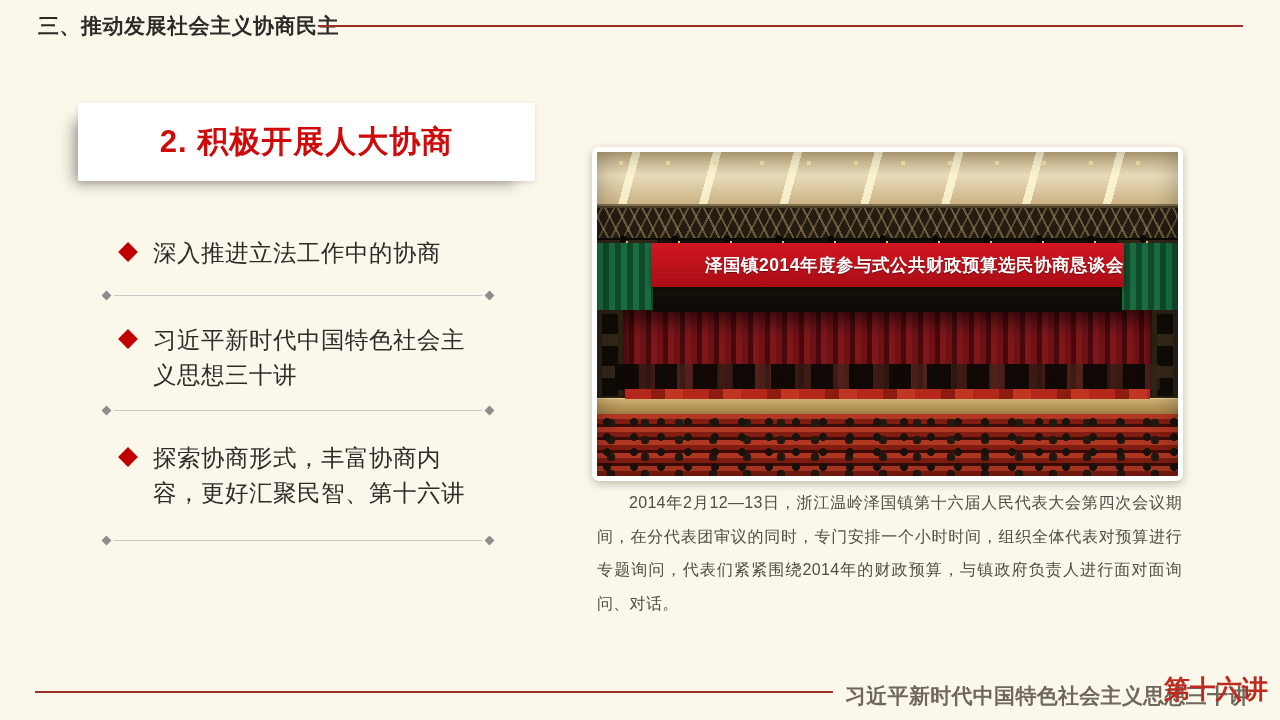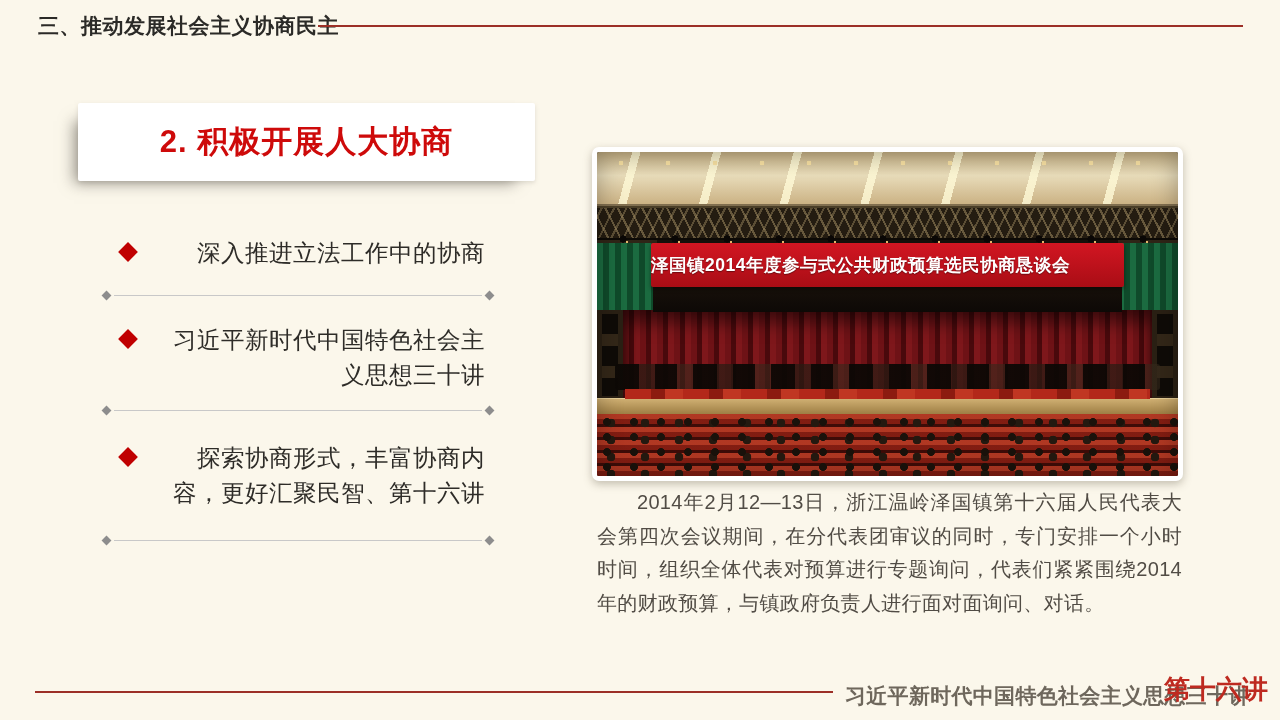--- a/index.html
+++ b/index.html
@@ -17,21 +17,21 @@
   .title-card { position:absolute; left:78px; top:103px; width:457px; height:78px; background:#FFFFFF;
                 display:flex; align-items:center; justify-content:center; border-radius:2px;
                 box-shadow:-12px 10px 14px -8px rgba(105,100,90,.65), 0 2px 4px rgba(150,145,130,.25); }
   .title-text { font-size:31px; font-weight:bold; color:#CE0A0A; letter-spacing:1px; white-space:nowrap; }
 
   
   .bullet-item { position:absolute; left:120px; width:372px; }
   .bullet-item .diamond { position:absolute; left:1px; top:9px; width:14px; height:14px;
                           background:#C00000; transform:rotate(45deg); }
   .bullet-text { display:block; margin-left:33px; width:332px; font-size:23.5px; line-height:35px;
-                 color:#2E2C28; letter-spacing:0.5px; text-align:right; }
+                 color:#2E2C28; letter-spacing:0.5px; text-align:left; }
   #bullet-1 { top:236px; }
   #bullet-2 { top:323px; }
   #bullet-3 { top:441px; }
 
   .divider { position:absolute; left:103px; width:390px; height:8px;
              background:linear-gradient(#C8C8C8,#C8C8C8) no-repeat center / calc(100% - 22px) 1px; }
   .divider::before, .divider::after { content:""; position:absolute; top:1px; width:7px; height:7px;
              background:#8D8D8D; transform:rotate(45deg); }
   .divider::before { left:0; }
   .divider::after  { right:0; }
@@ -62,21 +62,21 @@
                        radial-gradient(circle 2px at 30px 12px, #E3B66A 60%, rgba(0,0,0,0) 72%);
       background-size:52px 18px; }
 
   .ph-green-left, .ph-green-right { top:88px; width:60px; height:72px;
       background:repeating-linear-gradient(90deg,#1B6B40 0 6px,#0F4A2A 6px 12px);
       border-top:3px solid #2F2517; }
   .ph-green-left { left:0; } .ph-green-right { left:521px; }
 
   .ph-banner { left:54px; top:91px; width:473px; height:44px; z-index:3;
       background:linear-gradient(180deg,#D21622,#A90D15);
-      display:flex; align-items:center; justify-content:flex-start; border-radius:2px;
+      display:flex; align-items:center; justify-content:flex-end; border-radius:2px;
       box-shadow:0 2px 4px rgba(0,0,0,.45); }
   .ph-banner span { color:#FFFFFF; font-size:17.5px; font-weight:bold; white-space:nowrap;
       letter-spacing:0.5px; text-shadow:0 1px 1px rgba(0,0,0,.4); }
 
   .ph-underband { left:56px; top:135px; width:469px; height:25px; z-index:2;
       background:linear-gradient(180deg,#17100A,#0D0906); }
 
   .ph-wall-left, .ph-wall-right { top:158px; width:26px; height:90px; background:#2A2014; }
   .ph-wall-left { left:0; } .ph-wall-right { left:555px; }
   .ph-wall-left::before, .ph-wall-right::before { content:""; position:absolute; left:5px; right:5px; top:4px; bottom:4px;
@@ -96,21 +96,21 @@
       background:linear-gradient(180deg,#CFAF72,#9E7E44); border-top:1px solid #E5CD96; }
 
   .ph-audience { left:0; top:262px; width:581px; height:62px; background-color:#641510;
       background-image:
         radial-gradient(circle 5px at 10px 8px, #1A120B 75%, rgba(0,0,0,0) 80%),
         radial-gradient(circle 6px at 14px 9px, #241910 70%, rgba(0,0,0,0) 76%),
         repeating-linear-gradient(180deg, rgba(190,62,38,.85) 0 5px, rgba(135,30,18,.85) 5px 10px, rgba(58,11,7,.9) 10px 13px);
       background-size:27px 15px, 34px 17px, auto; }
 
   
-  .caption { position:absolute; left:597px; top:486px; width:585px; font-size:20px; line-height:33.5px;
+  .caption { position:absolute; left:597px; top:486px; width:585px; font-size:16px; line-height:33.5px;
              color:#514C45; text-align:justify; text-indent:2em; letter-spacing:0.3px; }
 
   
   .footer-rule { position:absolute; left:35px; top:691px; width:798px; height:2px; background:#9C2F27; }
   .footer-title { position:absolute; left:845px; top:682px; font-size:21px; font-weight:bold;
                   color:#6E675C; letter-spacing:0.3px; white-space:nowrap; }
   .footer-badge { position:absolute; left:1164px; top:672px; font-size:26px; font-weight:bold;
                   font-family:"DejaVu Serif","Liberation Serif",serif;
                   color:#BE2A20; white-space:nowrap; }
 </style>

